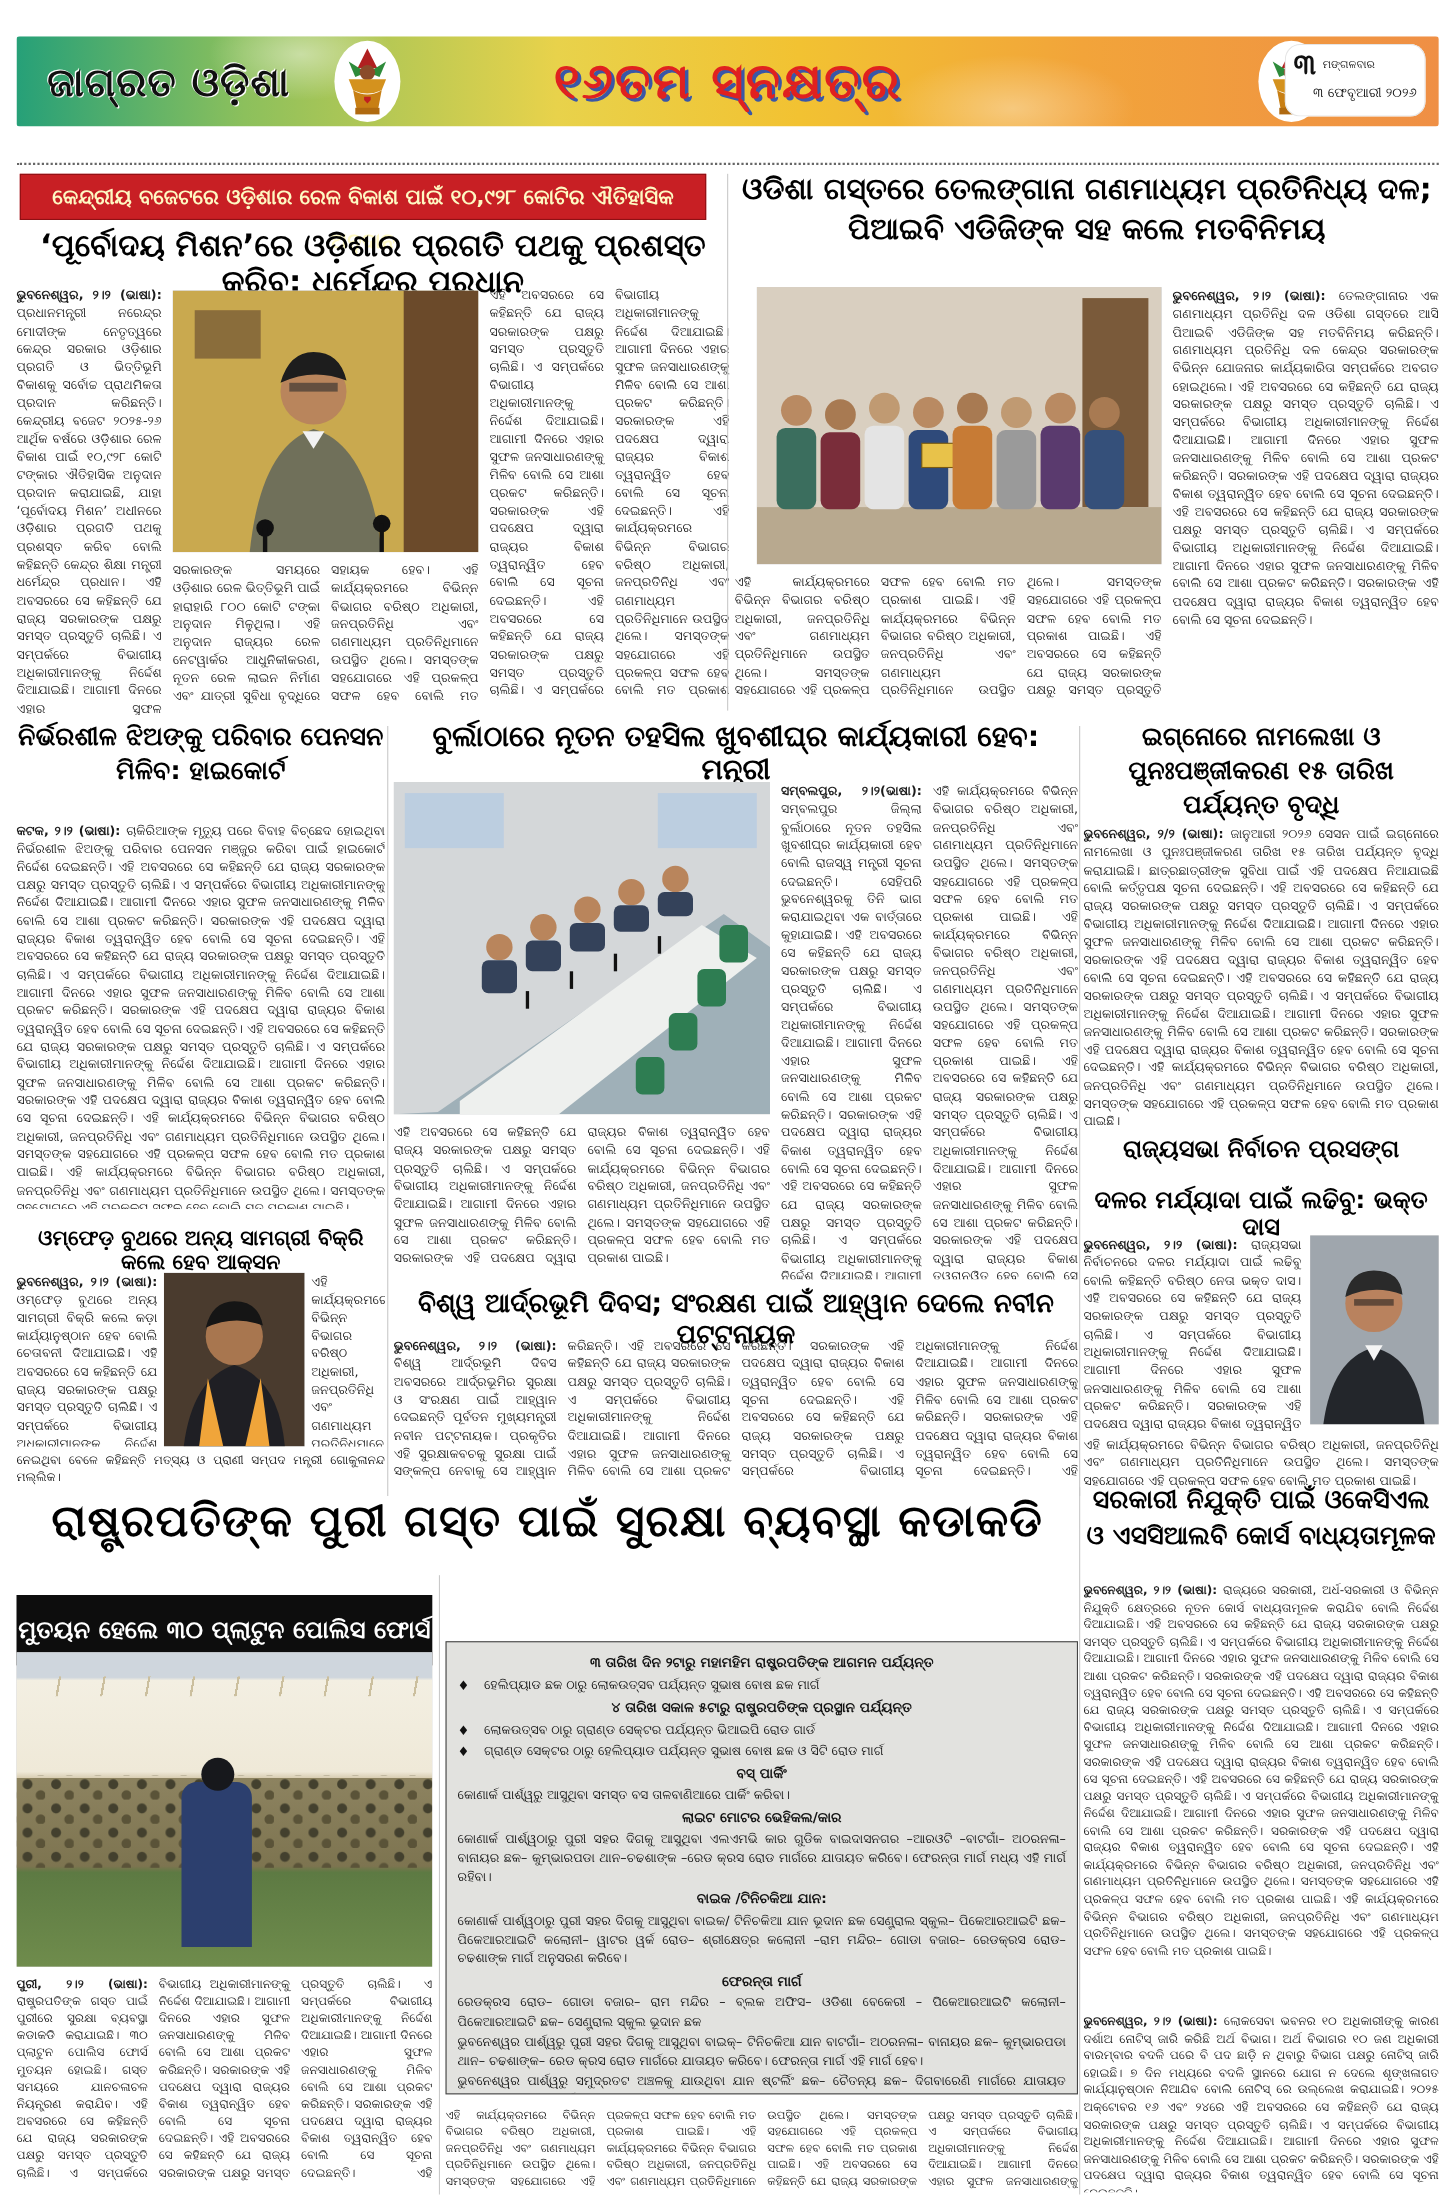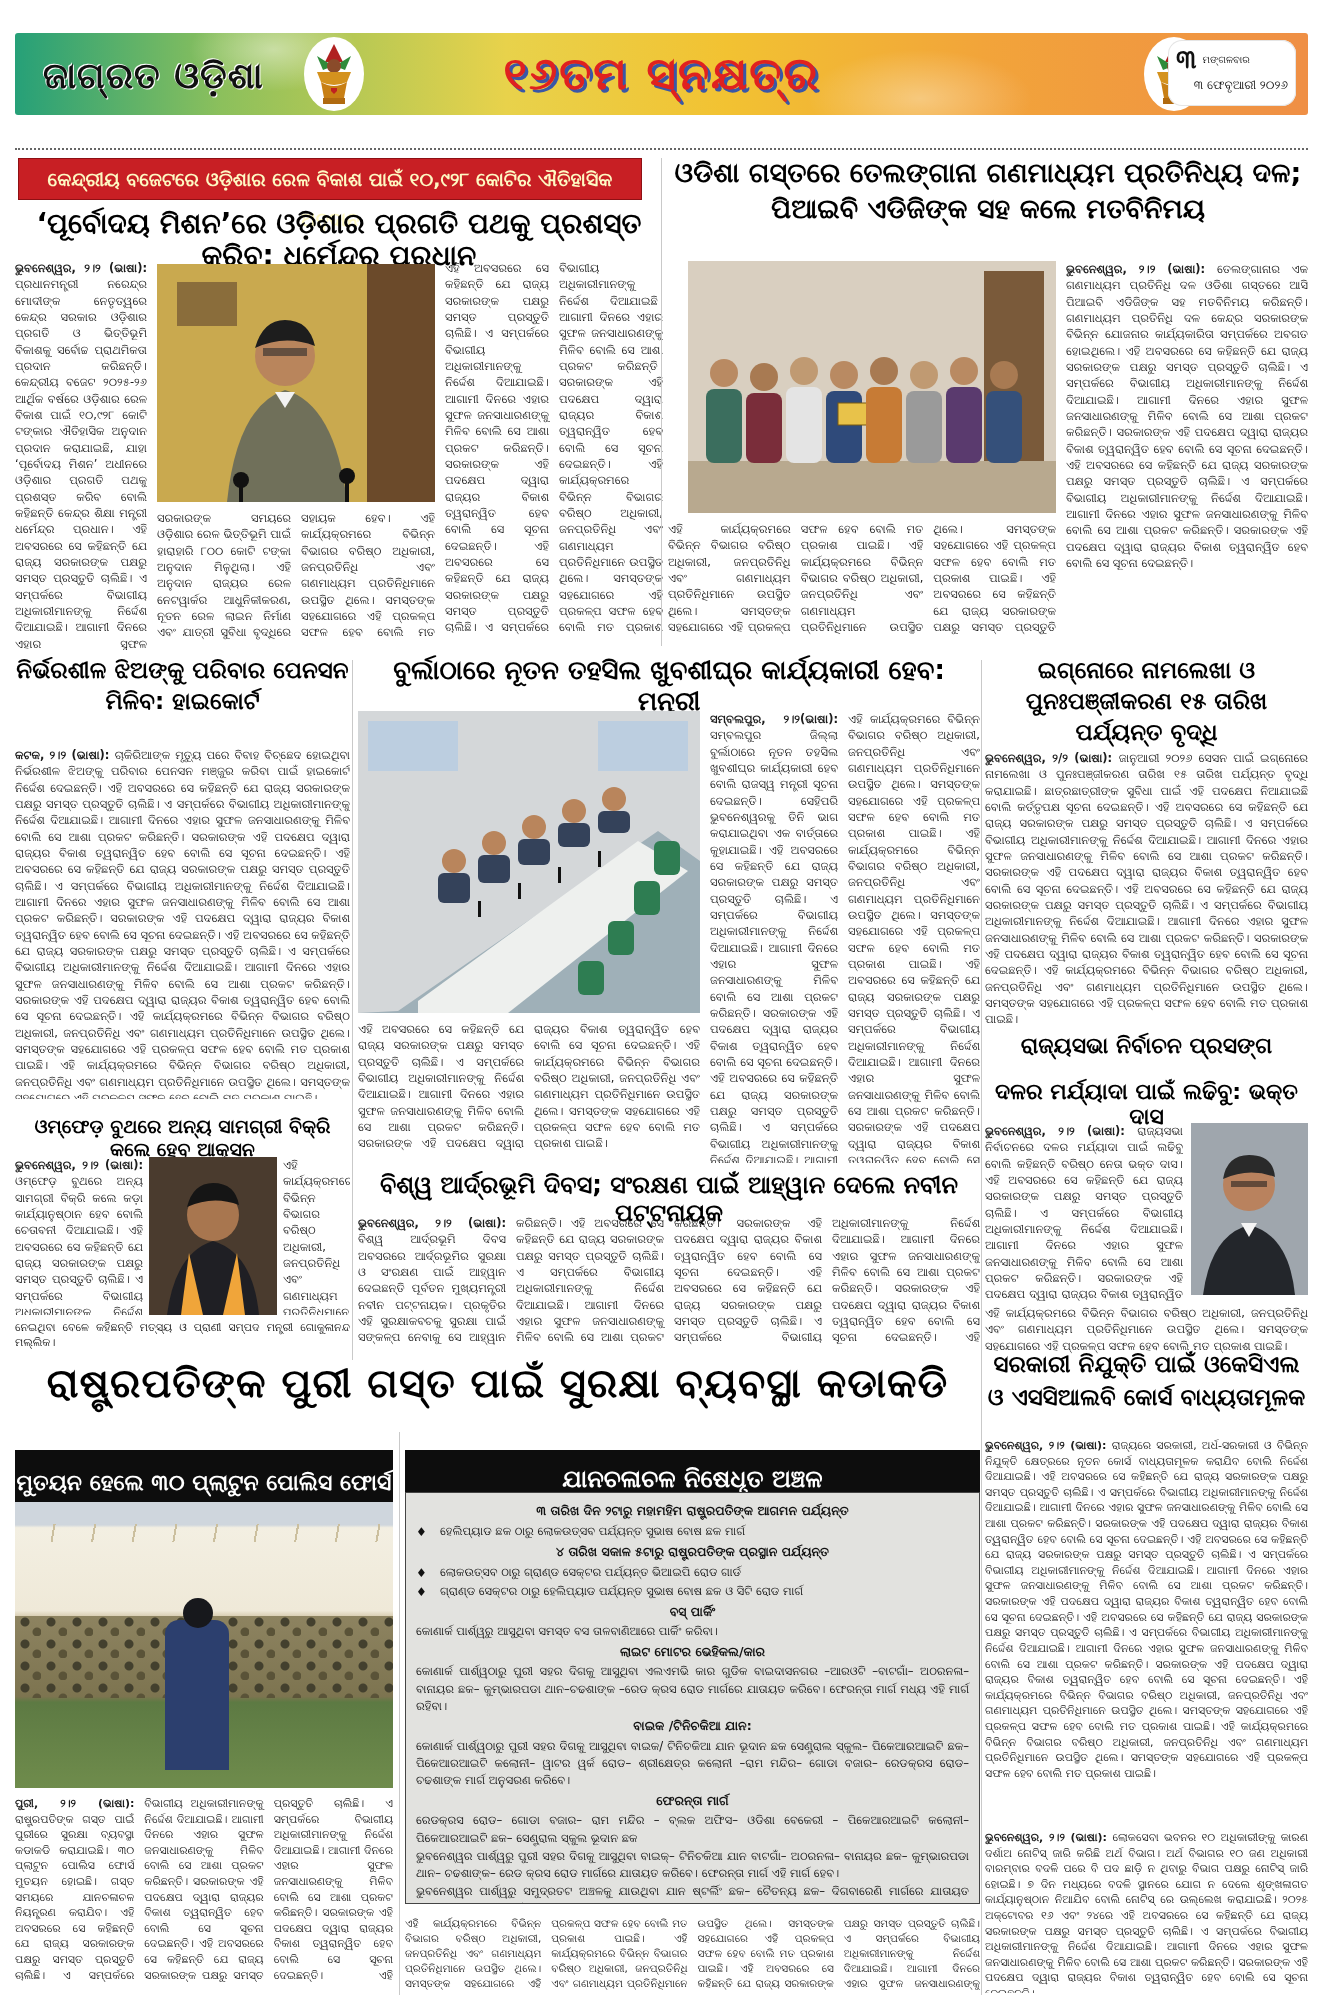--- a/index.html
+++ b/index.html
@@ -281,21 +281,20 @@
         background-size:26px 22px;"></div>
       <div style="position:absolute;left:150px;top:118px;width:64px;height:150px;background:#2c3f6e;border-radius:14px 14px 0 0;"></div>
       <div style="position:absolute;left:168px;top:96px;width:30px;height:30px;border-radius:50%;background:#17181c;"></div>
     </div>
     <div class="col cols3 abs" style="left:0;top:366px;width:378px;height:200px;font-size:11px;">
       <span class="lead">ପୁରୀ, ୨।୨ (ଭାଷା): </span><span>ରାଷ୍ଟ୍ରପତିଙ୍କ ଗସ୍ତ ପାଇଁ ପୁରୀରେ ସୁରକ୍ଷା ବ୍ୟବସ୍ଥା କଡାକଡି କରାଯାଇଛି। ୩୦ ପ୍ଲାଟୁନ ପୋଲିସ ଫୋର୍ସ ମୁତୟନ ହୋଇଛି। ଗସ୍ତ ସମୟରେ ଯାନଚଳାଚଳ ନିୟନ୍ତ୍ରଣ କରାଯିବ। </span><span>ଏହି ଅବସରରେ ସେ କହିଛନ୍ତି ଯେ ରାଜ୍ୟ ସରକାରଙ୍କ ପକ୍ଷରୁ ସମସ୍ତ ପ୍ରସ୍ତୁତି ଚାଲିଛି। ଏ ସମ୍ପର୍କରେ ବିଭାଗୀୟ ଅଧିକାରୀମାନଙ୍କୁ ନିର୍ଦ୍ଦେଶ ଦିଆଯାଇଛି। ଆଗାମୀ ଦିନରେ ଏହାର ସୁଫଳ ଜନସାଧାରଣଙ୍କୁ ମିଳିବ ବୋଲି ସେ ଆଶା ପ୍ରକଟ କରିଛନ୍ତି। ସରକାରଙ୍କ ଏହି ପଦକ୍ଷେପ ଦ୍ୱାରା ରାଜ୍ୟର ବିକାଶ ତ୍ୱରାନ୍ୱିତ ହେବ ବୋଲି ସେ ସୂଚନା ଦେଇଛନ୍ତି। ଏହି ଅବସରରେ ସେ କହିଛନ୍ତି ଯେ ରାଜ୍ୟ ସରକାରଙ୍କ ପକ୍ଷରୁ ସମସ୍ତ ପ୍ରସ୍ତୁତି ଚାଲିଛି। ଏ ସମ୍ପର୍କରେ ବିଭାଗୀୟ ଅଧିକାରୀମାନଙ୍କୁ ନିର୍ଦ୍ଦେଶ ଦିଆଯାଇଛି। ଆଗାମୀ ଦିନରେ ଏହାର ସୁଫଳ ଜନସାଧାରଣଙ୍କୁ ମିଳିବ ବୋଲି ସେ ଆଶା ପ୍ରକଟ କରିଛନ୍ତି। ସରକାରଙ୍କ ଏହି ପଦକ୍ଷେପ ଦ୍ୱାରା ରାଜ୍ୟର ବିକାଶ ତ୍ୱରାନ୍ୱିତ ହେବ ବୋଲି ସେ ସୂଚନା ଦେଇଛନ୍ତି। </span><span>ଏହି କାର୍ଯ୍ୟକ୍ରମରେ ବିଭିନ୍ନ ବିଭାଗର ବରିଷ୍ଠ ଅଧିକାରୀ, ଜନପ୍ରତିନିଧି ଏବଂ ଗଣମାଧ୍ୟମ ପ୍ରତିନିଧିମାନେ ଉପସ୍ଥିତ ଥିଲେ। ସମସ୍ତଙ୍କ ସହଯୋଗରେ ଏହି ପ୍ରକଳ୍ପ ସଫଳ ହେବ ବୋଲି ମତ ପ୍ରକାଶ ପାଇଛି। ଏହି କାର୍ଯ୍ୟକ୍ରମରେ ବିଭିନ୍ନ ବିଭାଗର ବରିଷ୍ଠ ଅଧିକାରୀ, ଜନପ୍ରତିନିଧି ଏବଂ ଗଣମାଧ୍ୟମ ପ୍ରତିନିଧିମାନେ ଉପସ୍ଥିତ ଥିଲେ। ସମସ୍ତଙ୍କ ସହଯୋଗରେ ଏହି ପ୍ରକଳ୍ପ ସଫଳ ହେବ ବୋଲି ମତ ପ୍ରକାଶ ପାଇଛି। </span>
     </div>
   </div>
 
   <div class="abs" style="left:405px;top:1430px;width:575px;height:565px;">
-    <div class="blackbar" style="height:58px;font-size:24px;">ଯାନଚଳାଚଳ ନିଷେଧୃତ ଅଞ୍ଚଳ</div>
     <div class="zonebox abs" style="left:0;top:62px;width:575px;height:412px;">
       <div class="chead">୩ ତାରିଖ ଦିନ ୨ଟାରୁ ମହାମହିମ ରାଷ୍ଟ୍ରପତିଙ୍କ ଆଗମନ ପର୍ଯ୍ୟନ୍ତ</div>
       <div class="bullet">
         <span class="dia">♦</span>
         <span>ହେଲିପ୍ୟାଡ ଛକ ଠାରୁ ଲୋକଉତ୍ସବ ପର୍ଯ୍ୟନ୍ତ ସୁଭାଷ ବୋଷ ଛକ ମାର୍ଗ</span>
       </div>
       <div class="chead">୪ ତାରିଖ ସକାଳ ୫ଟାରୁ ରାଷ୍ଟ୍ରପତିଙ୍କ ପ୍ରସ୍ଥାନ ପର୍ଯ୍ୟନ୍ତ</div>
       <div class="bullet">
         <span class="dia">♦</span>
         <span>ଲୋକଉତ୍ସବ ଠାରୁ ଗ୍ରାଣ୍ଡ ସେକ୍ଟର ପର୍ଯ୍ୟନ୍ତ ଭିଆଇପି ରୋଡ ଗାର୍ଡ</span>

